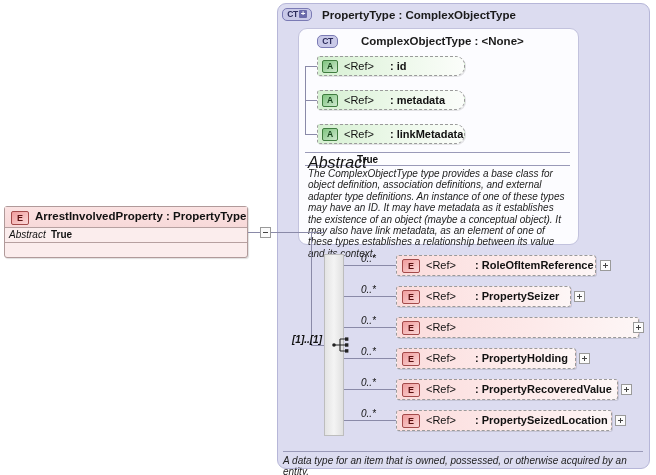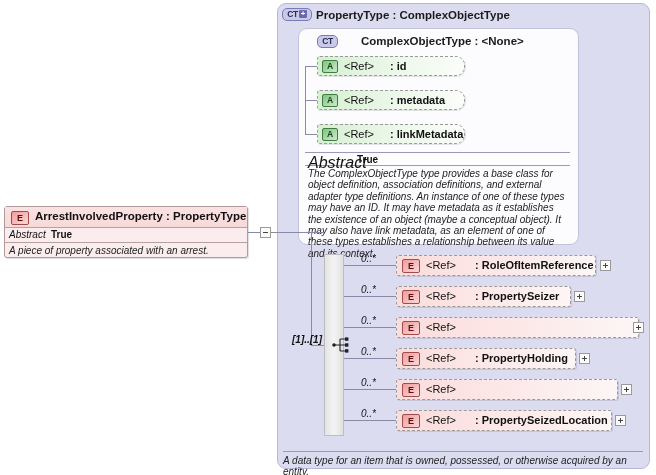--- a/index.html
+++ b/index.html
@@ -24,21 +24,21 @@
   #outer-panel {
     left: 277px; top: 3px;
     width: 373px; height: 466px;
     background: #dcdcf0;
     border: 1px solid #b6b6d8;
     border-radius: 9px;
     box-sizing: border-box;
   }
   #outer-title {
     position: absolute;
-    left: 38px; top: 5px;
+    left: 44px; top: 5px;
     font-size: 11.5px;
     font-weight: bold;
     color: #1a1a1a;
     white-space: nowrap;
   }
 
   
   .ct-badge {
     position: absolute;
     box-sizing: border-box;
@@ -382,21 +382,20 @@
 
 <div class="abs" id="left-box">
   <div id="left-header">
     <div class="elem-badge" id="left-badge">E</div>
     <div id="left-title">ArrestInvolvedProperty : PropertyType</div>
   </div>
   <div id="left-nillable-row">
     <div id="left-nillable-label">Abstract</div>
     <div id="left-nillable-value">True</div>
   </div>
-  <div id="left-doc">A piece of property associated with an arrest.</div>
 </div>
 
 <div class="conn-line abs" style="left:248px; top:232px; width:12px; height:1px;"></div>
 <div class="toggle-box" id="left-toggle"></div>
 <div class="conn-line abs" style="left:271px; top:232px; width:53px; height:1px;"></div>
 <div class="conn-line abs" style="left:311px; top:232px; width:1px; height:113px;"></div>
 
 <div id="seq-mult">[1]..[1]</div>
 <div class="conn-line abs" style="left:311px; top:345px; width:21px; height:1px;"></div>
 <div class="abs" id="seq-bar"></div>
@@ -441,20 +440,21 @@
   <div class="elem-ref">&lt;Ref&gt;</div>
   <div class="elem-name">: PropertyHolding</div>
 </div>
 <div class="toggle-box plus" style="left:579px; top:353px;"></div>
 
 <div class="elem-mult abs" style="left:361px; top:377px;">0..*</div>
 <div class="conn-line abs" style="left:344px; top:389px; width:52px; height:1px;"></div>
 <div class="elem-row" style="left:396px; top:379px; width:222px;">
   <div class="elem-badge">E</div>
   <div class="elem-ref">&lt;Ref&gt;</div>
+  <div class="elem-name">: PropertyRecoveredValue</div>
 </div>
 <div class="toggle-box plus" style="left:621px; top:384px;"></div>
 
 <div class="elem-mult abs" style="left:361px; top:408px;">0..*</div>
 <div class="conn-line abs" style="left:344px; top:420px; width:52px; height:1px;"></div>
 <div class="elem-row" style="left:396px; top:410px; width:216px;">
   <div class="elem-badge">E</div>
   <div class="elem-ref">&lt;Ref&gt;</div>
   <div class="elem-name">: PropertySeizedLocation</div>
 </div>

